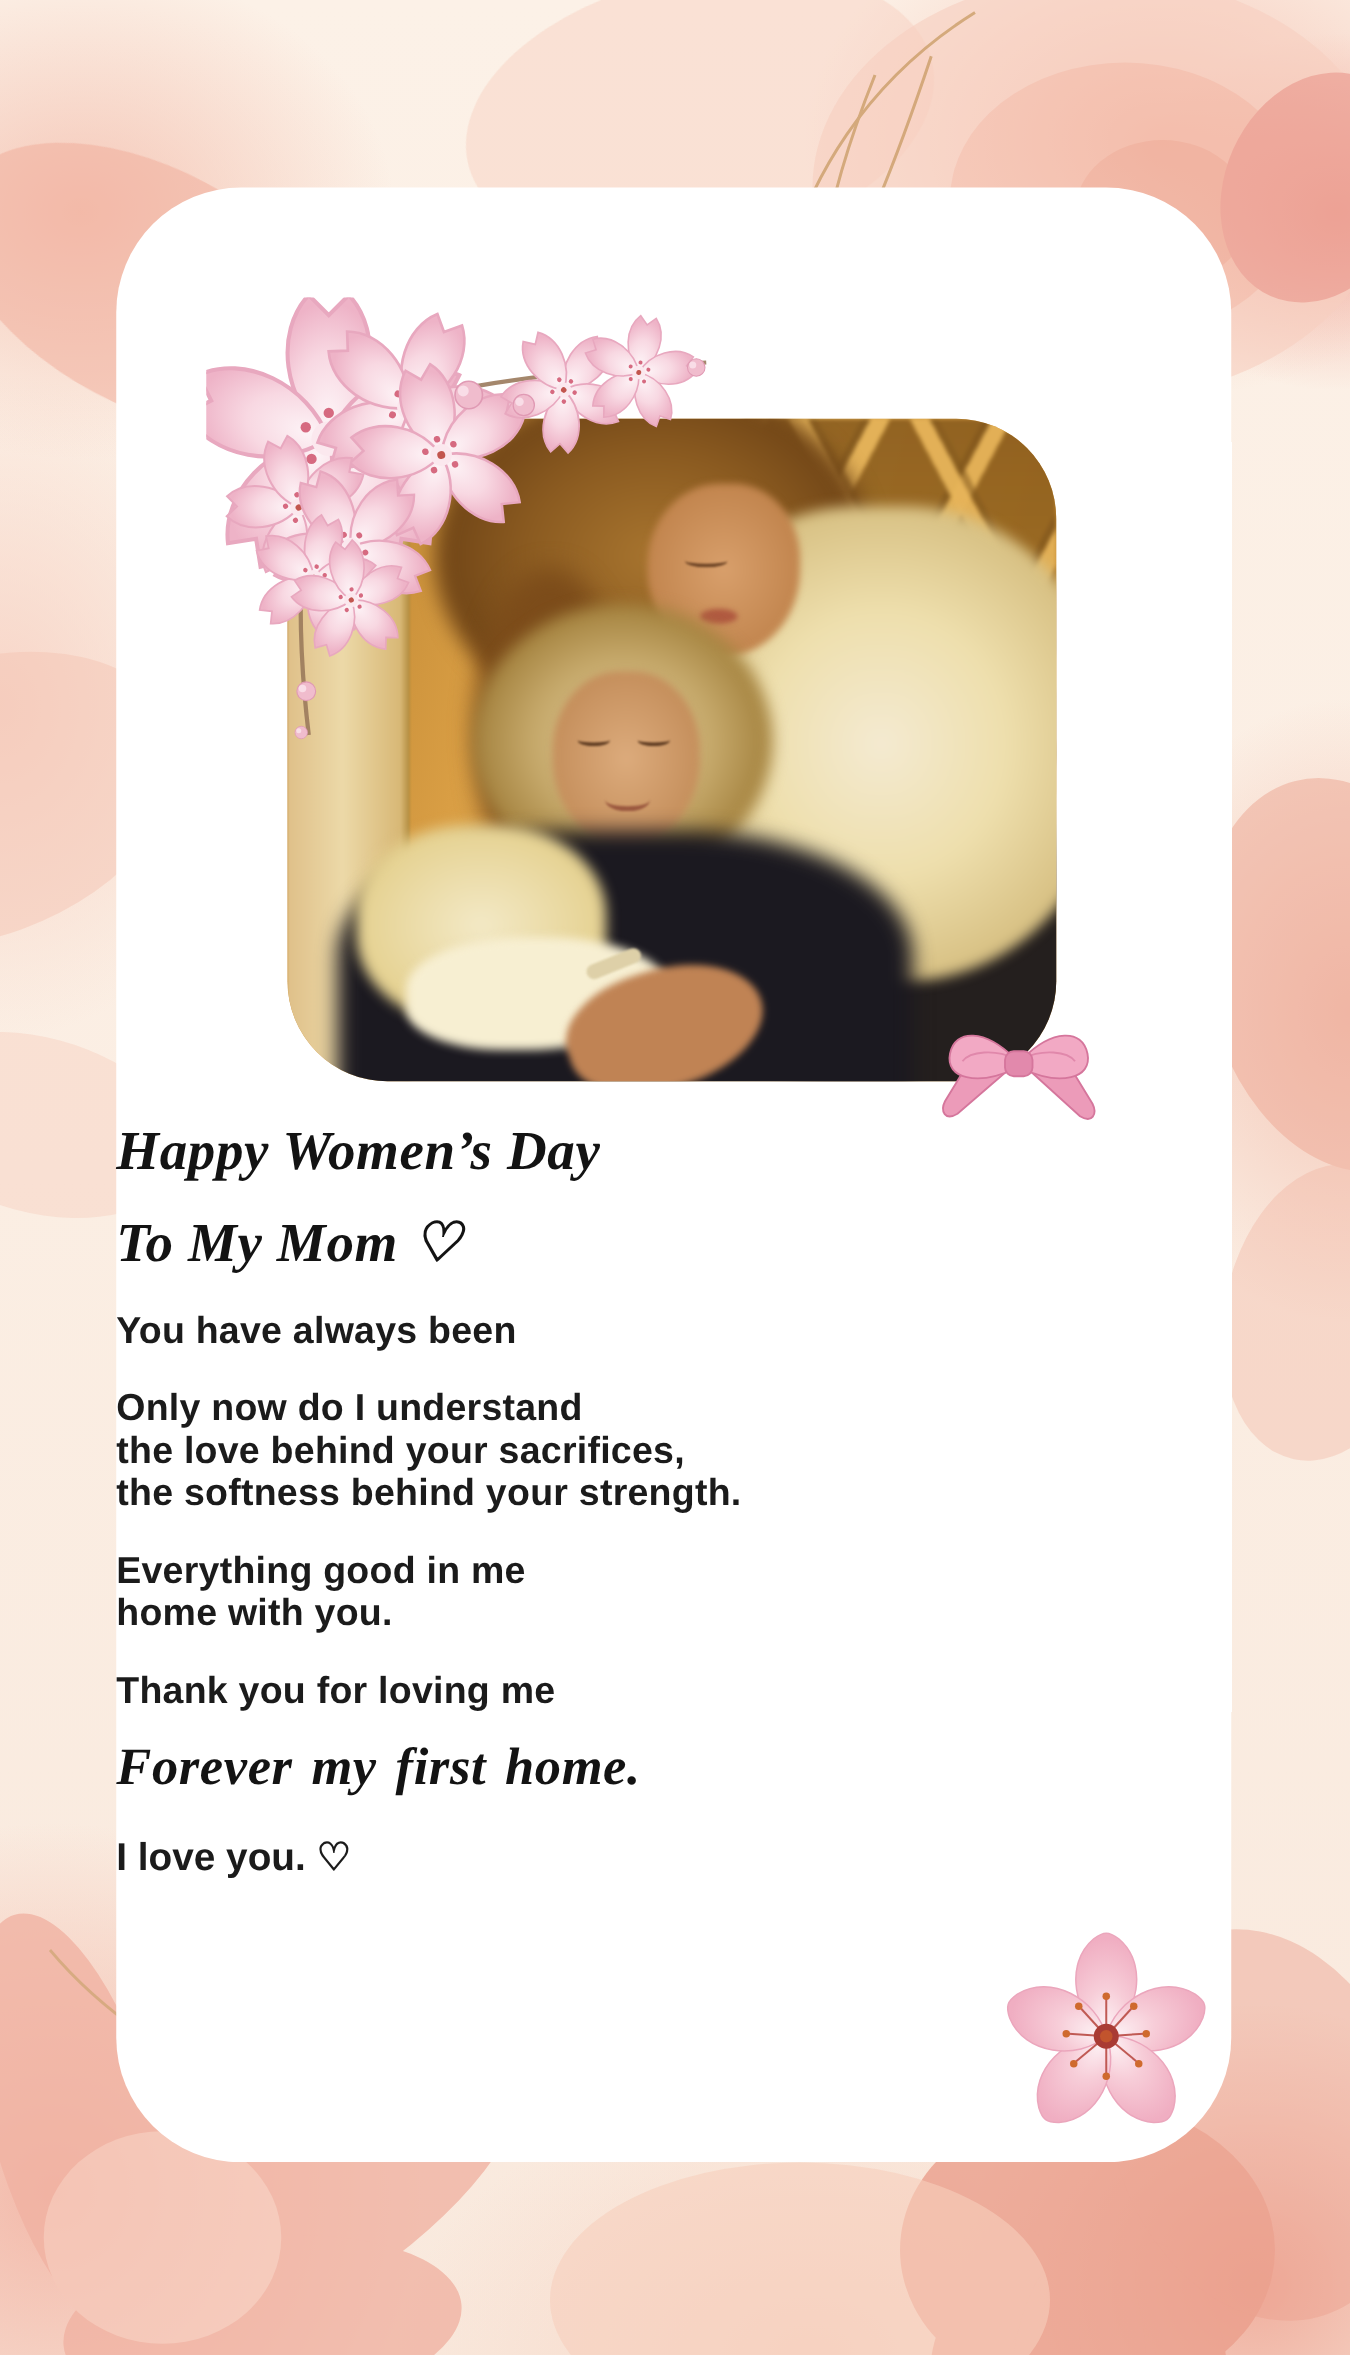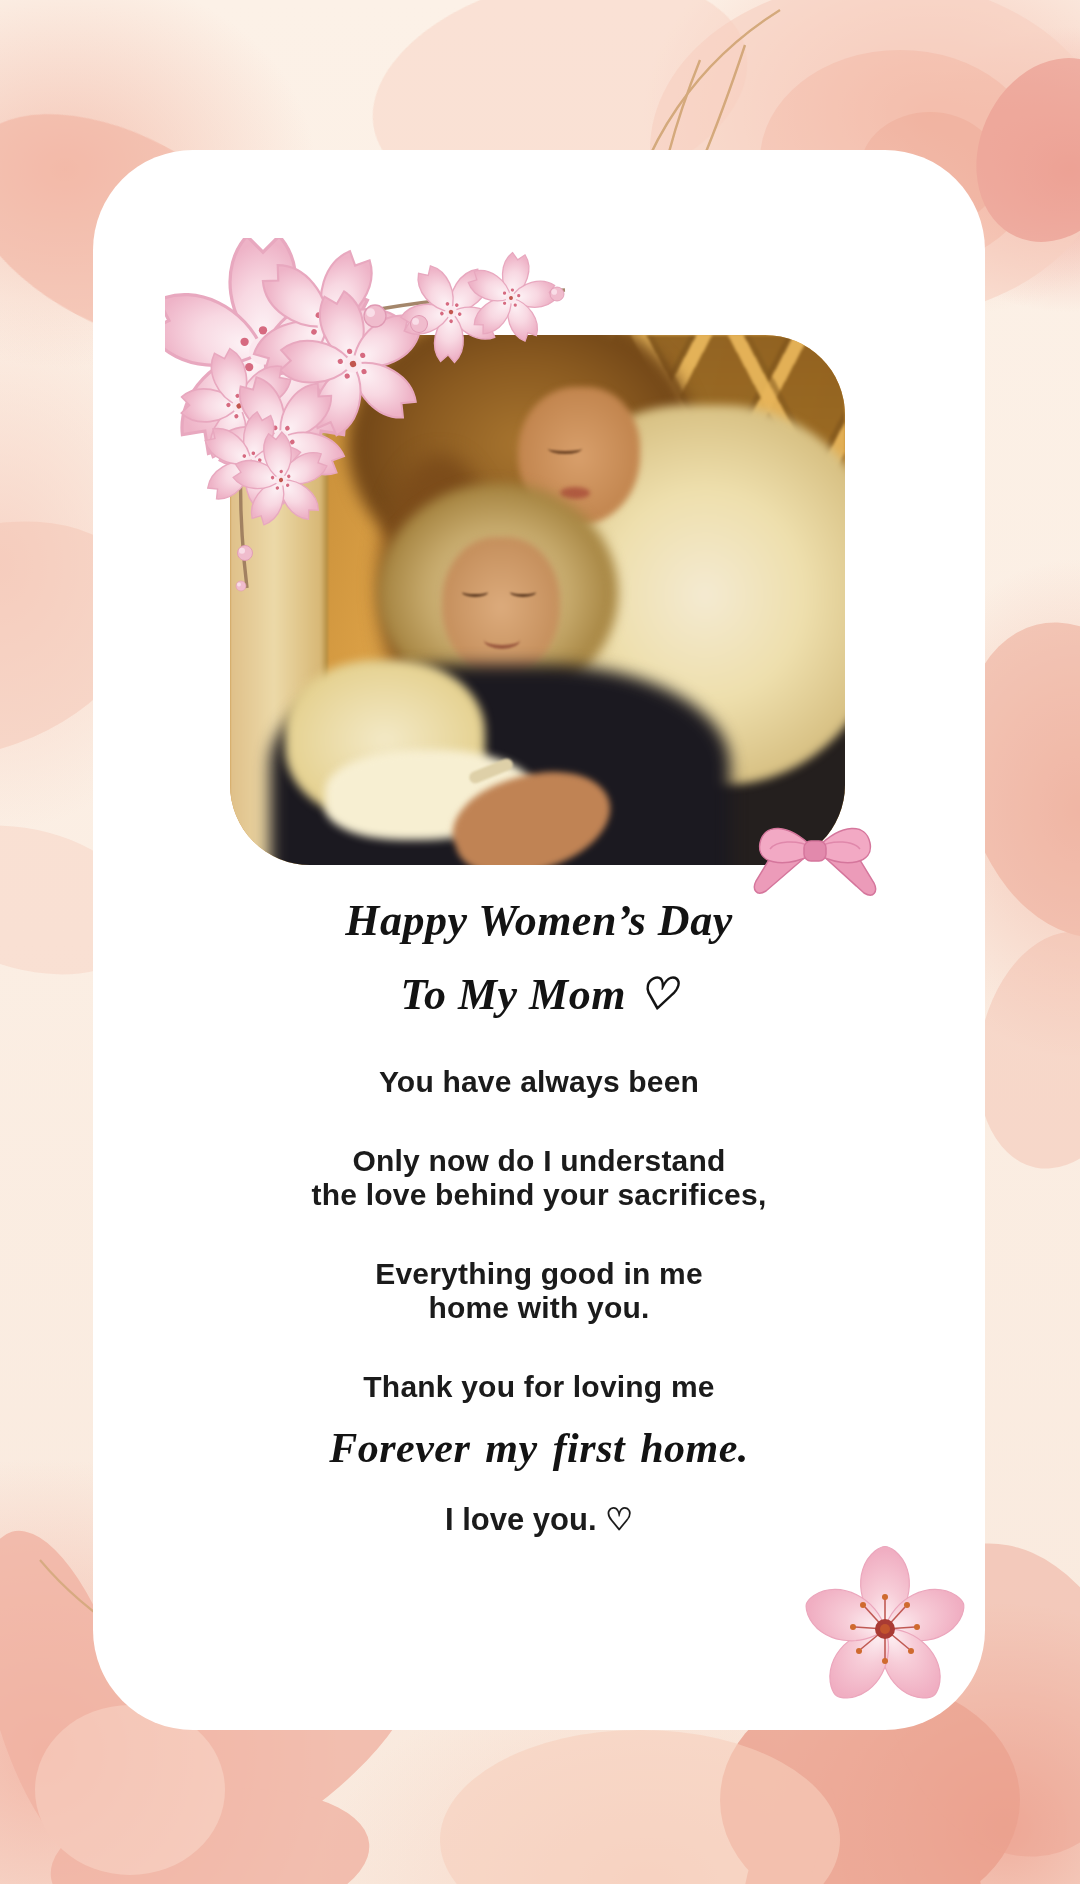--- a/index.html
+++ b/index.html
@@ -60,29 +60,29 @@
   .ph-m-top{left:40px;bottom:-50px;width:460px;height:250px;background:#1b1920;border-radius:40% 40% 0 0;filter:blur(8px);}
   .ph-sleeve-bl{left:55px;bottom:45px;width:200px;height:160px;background:radial-gradient(closest-side,#f3e9c6,#e5d190);border-radius:45%;filter:blur(5px);}
   .ph-ruffle-bl{left:95px;bottom:25px;width:210px;height:90px;background:#f7efd2;border-radius:50% 50% 60% 40%;filter:blur(4px);}
   .ph-hand{left:222px;bottom:-5px;width:160px;height:95px;background:#c08354;border-radius:45% 55% 50% 50%;transform:rotate(-18deg);filter:blur(3px);}
   .ph-bracelet{left:238px;bottom:88px;width:46px;height:12px;background:#ded0a8;border-radius:8px;transform:rotate(-22deg);filter:blur(1px);}
   
   .blossom-branch{position:absolute;left:72px;top:88px;width:430px;height:380px;}
   .bow{position:absolute;left:655px;top:655px;width:134px;height:112px;}
   .corner-flower{position:absolute;left:700px;top:1383px;width:184px;height:184px;}
   
-  .text-stack{position:absolute;left:0;right:0;top:746px;text-align:center;color:#1a1a1a;}
+  .text-stack{position:absolute;left:0;right:0;top:746px;text-align:left;color:#1a1a1a;}
   .serif-line{
     font-family:"Liberation Serif", serif;font-style:italic;font-weight:bold;
     font-size:44px;line-height:50px;color:#131313;letter-spacing:.5px;
   }
   .dedication{margin-top:24px;}
   .para{
     font-size:30px;line-height:34px;font-weight:bold;letter-spacing:.2px;color:#1b1b1b;
-    margin-top:45px;
+    margin-top:28px;
   }
   .signature{margin-top:19px;font-size:42px;word-spacing:4px;}
   .farewell{margin-top:28px;font-size:31px;font-weight:bold;color:#1b1b1b;}
 </style>
 </head>
 <body>
 
 <div class="bg">
   <svg width="1080" height="1884" viewBox="0 0 1080 1884">
 
@@ -274,20 +274,21 @@
     <div class="serif-line">Happy Women’s Day</div>
     <div class="serif-line dedication">To My Mom ♡</div>
 
     <div class="para">
       <div>You have always been</div>
     </div>
 
     <div class="para">
       <div>Only now do I understand</div>
       <div>the love behind your sacrifices,</div>
+      <div>the softness behind your strength.</div>
     </div>
 
     <div class="para">
       <div>Everything good in me</div>
       <div>home with you.</div>
     </div>
 
     <div class="para">
       <div>Thank you for loving me</div>
     </div>

